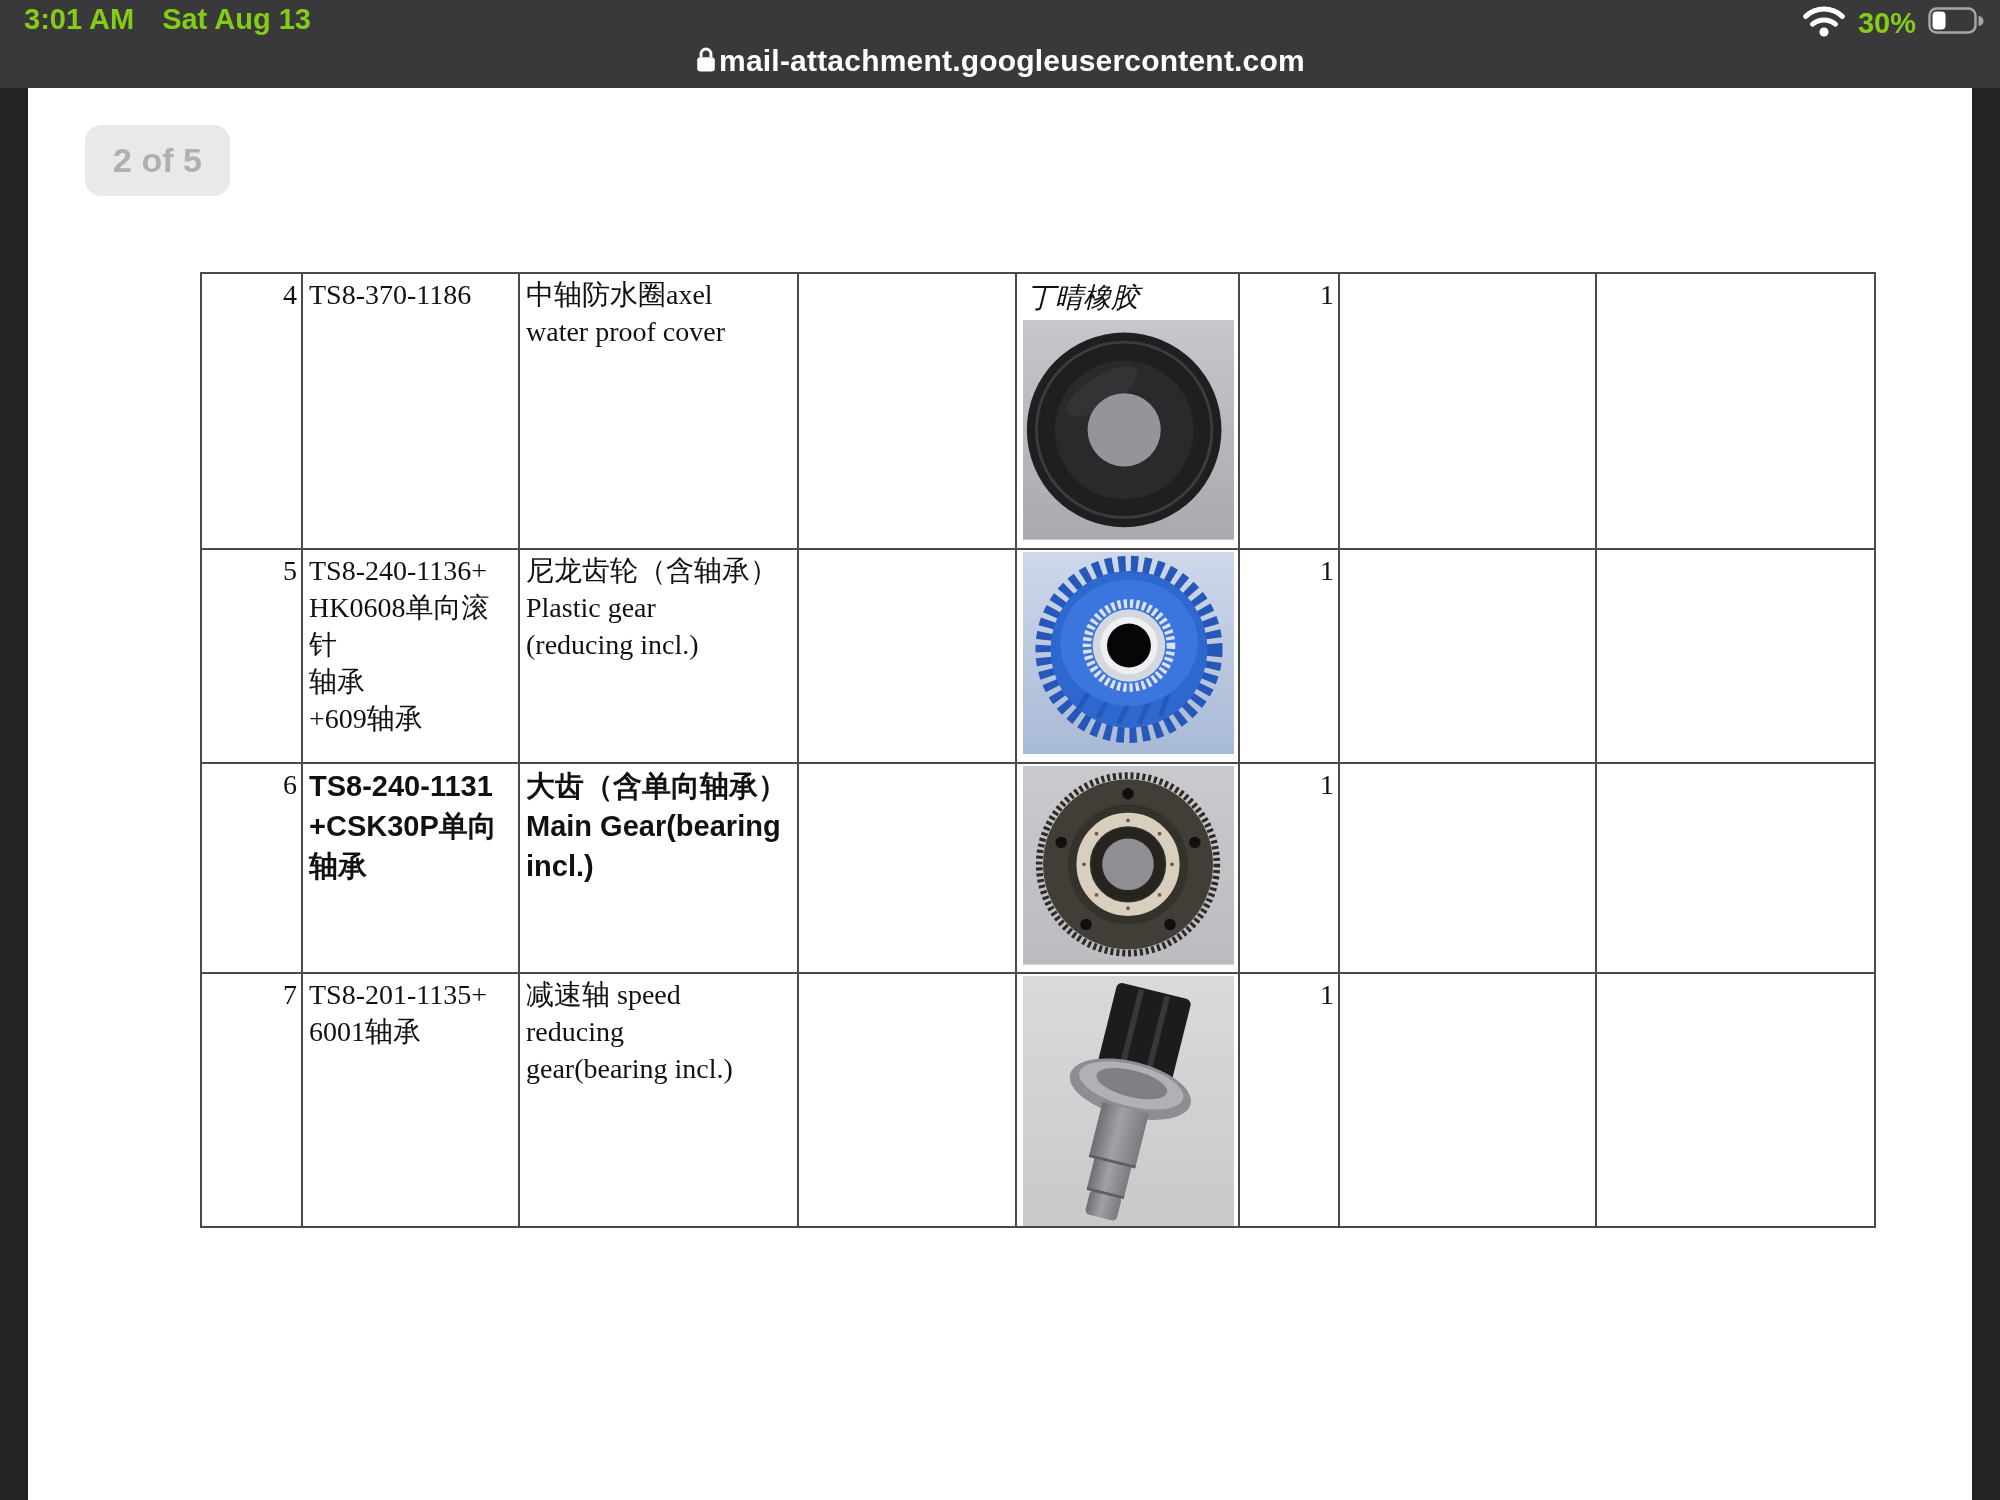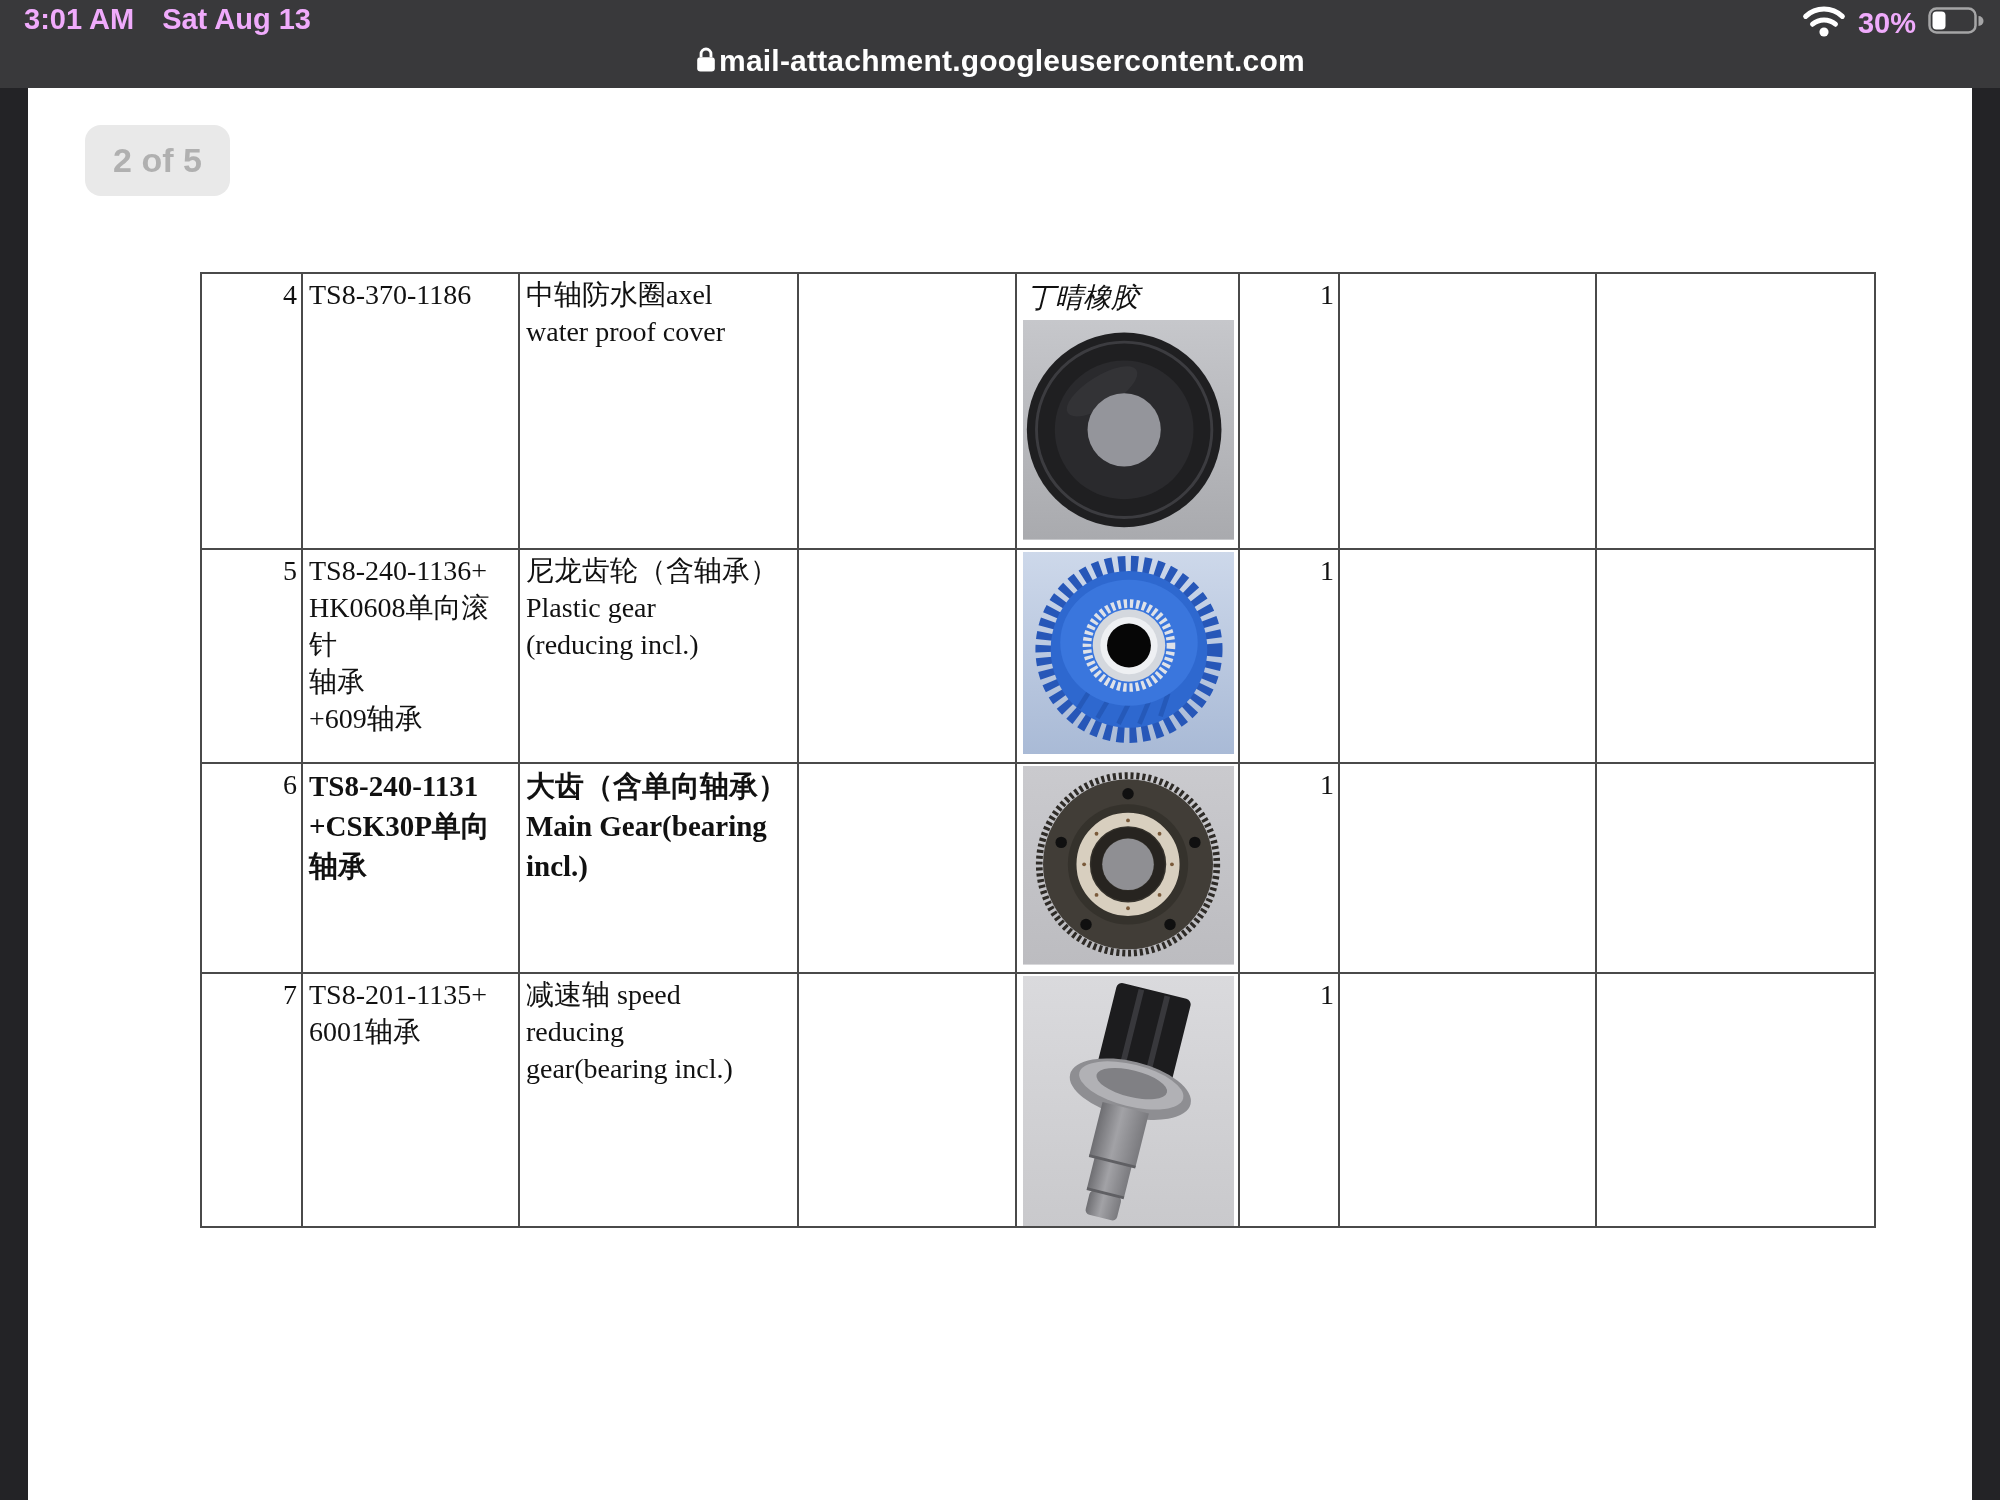--- a/index.html
+++ b/index.html
@@ -1,20 +1,20 @@
 <!DOCTYPE html>
 <html><head>
 <meta charset="utf-8">
 <style>
   html,body{margin:0;padding:0;background:#242427;}
   .screen{position:relative;width:2000px;height:1500px;background:#242427;overflow:hidden;
           font-family:"Liberation Sans",sans-serif;}
   
   .header{position:absolute;left:0;top:0;width:2000px;height:88px;background:#39393b;z-index:5;}
-  .status-bar{position:absolute;left:0;top:0;width:100%;height:38px;color:#f0abfc;}
+  .status-bar{position:absolute;left:0;top:0;width:100%;height:38px;color:#84cc16;}
   .status-left{position:absolute;left:24px;top:3px;display:flex;gap:28px;align-items:center;}
   .time{font-size:29px;font-weight:700;}
   .date{font-size:29px;font-weight:600;}
   .status-right{position:absolute;right:14px;top:4px;display:flex;gap:12px;align-items:center;}
   .battery-pct{font-size:29px;font-weight:700;}
   .url-bar{position:absolute;left:0;top:36px;width:100%;height:50px;display:flex;
            align-items:center;justify-content:center;gap:2px;color:#fff;}
   .url-text{font-size:30px;font-weight:600;letter-spacing:.2px;}
   
   .content{position:absolute;left:28px;top:88px;width:1944px;height:1412px;background:#ffffff;}
@@ -29,21 +29,21 @@
   table.parts td{border:2px solid #4a4a4a;vertical-align:top;padding:2px 4px 0 6px;
                  font-family:"Liberation Serif",serif;font-size:28px;line-height:37px;
                  color:#111;overflow:hidden;}
   td.idx{text-align:right;padding-right:3px;}
   td.qty{text-align:right;padding-right:20px;}
   td.photo{padding:0;}
   .photo-wrap{display:flex;flex-direction:column;width:100%;height:100%;font-style:italic;}
   .material{height:42px;padding:2px 0 0 4px;font-size:28px;line-height:40px;}
   .photo-svg{display:block;width:100%;flex:1;}
   tr.r1{height:276px;} tr.r2{height:214px;} tr.r3{height:210px;} tr.r4{height:245px;}
-  tr.bold-row td.pn,tr.bold-row td.desc{font-family:Liberation Serif, serif;
+  tr.bold-row td.pn,tr.bold-row td.desc{font-family:Liberation Sans, sans-serif;
                  font-weight:700;font-size:29px;line-height:40px;margin-top:27px;}
   
   .icon{display:inline-block;}
 </style>
 </head>
 <body>
 
 <div class="screen">
 
   <div class="header">

